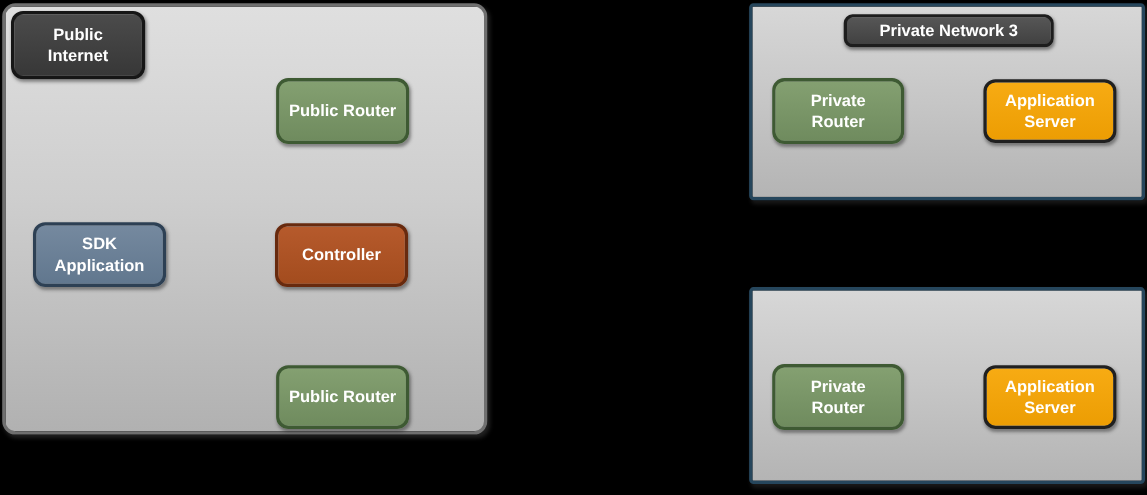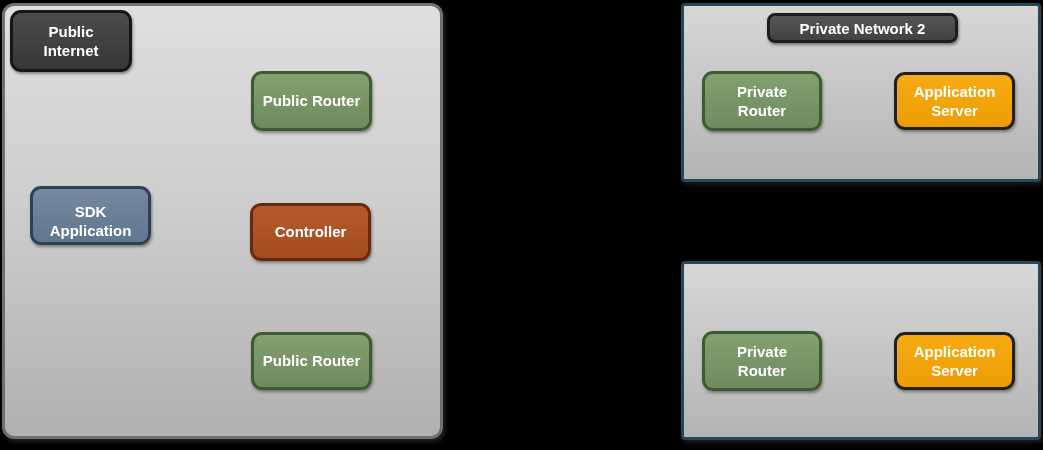--- a/index.html
+++ b/index.html
@@ -16,21 +16,21 @@
     overflow: hidden;
   }
   .panel {
     position: absolute;
     box-sizing: border-box;
   }
   .left-panel {
     left: 2px;
     top: 3px;
     width: 441px;
-    height: 436px;
+    height: 392px;
     border: 3px solid #6f6f6f;
     border-radius: 12px;
     background: linear-gradient(180deg, #dfdfdf 0%, #cecece 45%, #b1b1b1 100%);
     box-shadow: 2px 3px 4px rgba(60,60,60,0.55);
   }
   .private-panel {
     left: 681px;
     width: 360px;
     height: 179px;
     border: 3px solid #26465c;
@@ -106,38 +106,38 @@
   <div class="panel left-panel">
 
     <div class="node node-dark" style="left:5px; top:4px; width:122px; height:62px;">
       <span>Public Internet</span>
     </div>
 
     <div class="node node-green" style="left:246px; top:65px; width:121px; height:60px;">
       <span>Public Router</span>
     </div>
 
-    <div class="node node-blue" style="left:25px; top:180px; width:121px; height:59px;align-items:flex-end;">
+    <div class="node node-blue" style="left:25px; top:196px; width:121px; height:59px;">
       <span>SDK Application</span>
     </div>
 
     <div class="node node-red" style="left:245px; top:197px; width:121px; height:58px;">
       <span>Controller</span>
     </div>
 
     <div class="node node-green" style="left:246px; top:326px; width:121px; height:58px;">
       <span>Public Router</span>
     </div>
 
   </div>
 
   <div class="panel private-panel pn1">
 
     <div class="title-badge">
-      <span>Private Network 2</span>
+      <span>Private Network 3</span>
     </div>
 
     <div class="node node-green" style="left:18px; top:65px; width:120px; height:60px;">
       <span>Private Router</span>
     </div>
 
     <div class="node node-orange" style="left:210px; top:66px; width:121px; height:58px;">
       <span>Application Server</span>
     </div>
 

